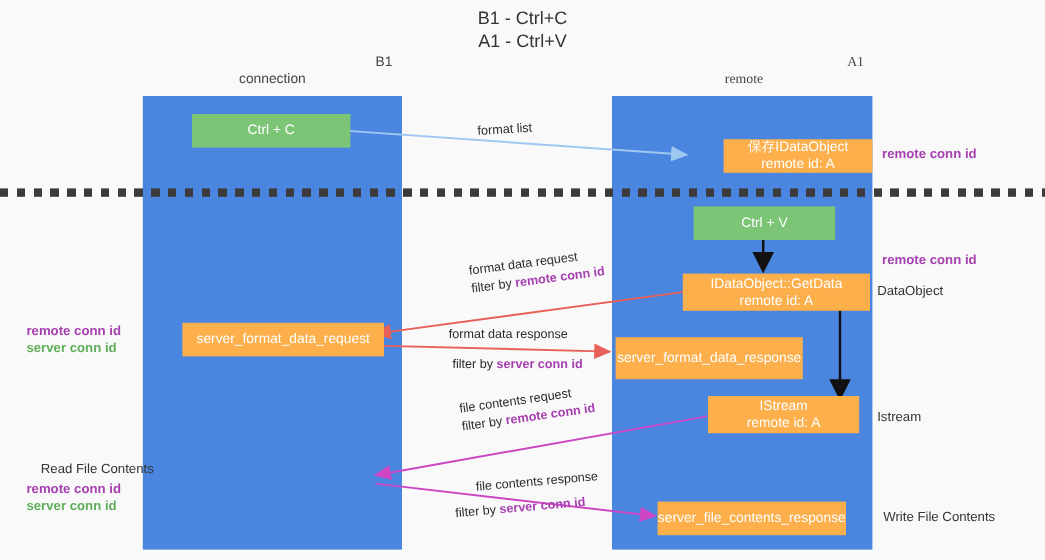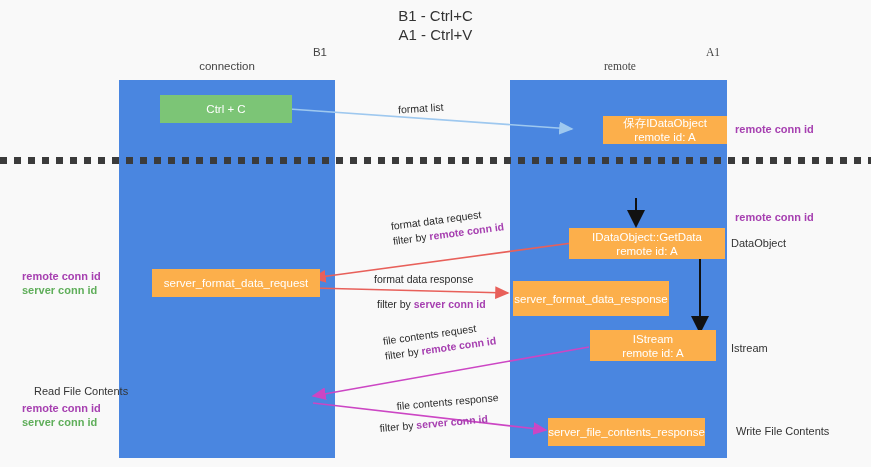--- a/index.html
+++ b/index.html
@@ -115,20 +115,23 @@
 
   <div class="box green" style="left:160px;top:95px;width:132px;height:27px;">
     <span>Ctrl + C</span>
   </div>
 
   <div class="box orange" style="left:575px;top:116px;width:124px;height:24px;margin-left:28px;">
     <span>保存IDataObject
 remote id: A</span>
   </div>
 
+  <div class="box green" style="left:578px;top:172px;width:118px;height:26px;">
+    <span>Ctrl + V</span>
+  </div>
 
   <div class="box orange" style="left:569px;top:228px;width:156px;height:31px;text-align:center;">
     <span>IDataObject::GetData
 remote id: A</span>
   </div>
 
   <div class="box orange" style="left:152px;top:269px;width:168px;height:25px;">
     <span>server_format_data_request</span>
   </div>
 

